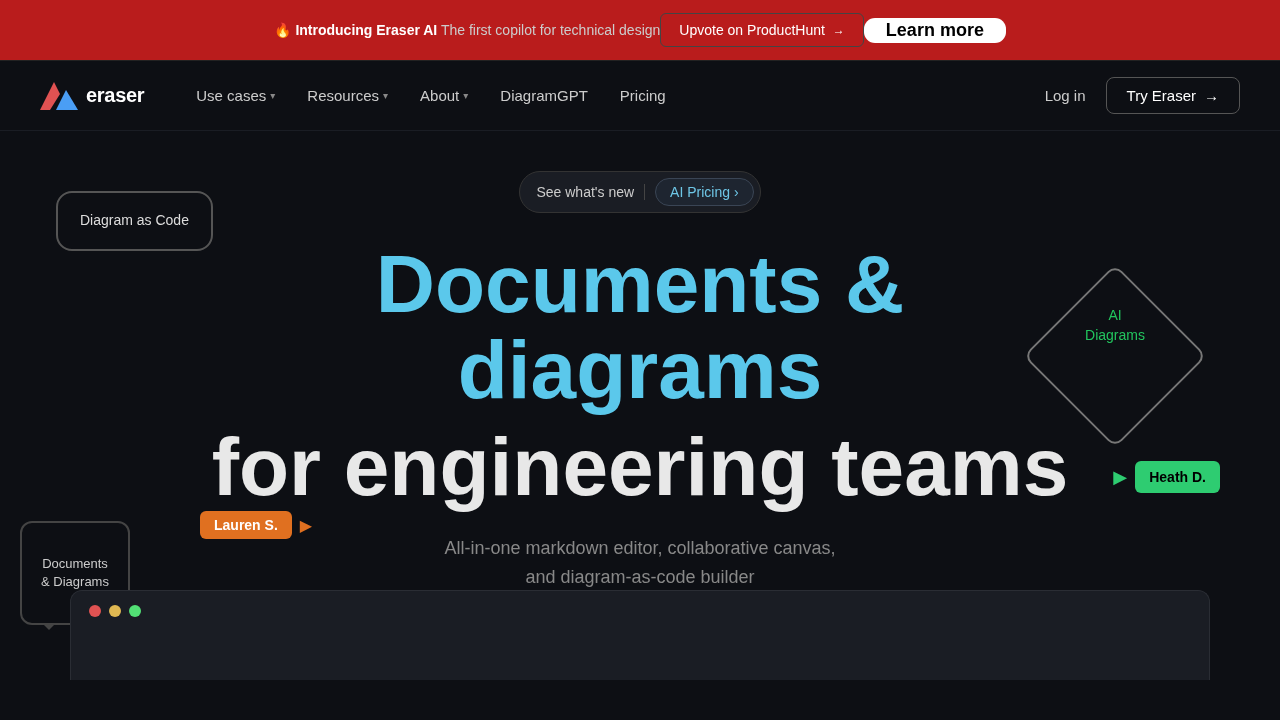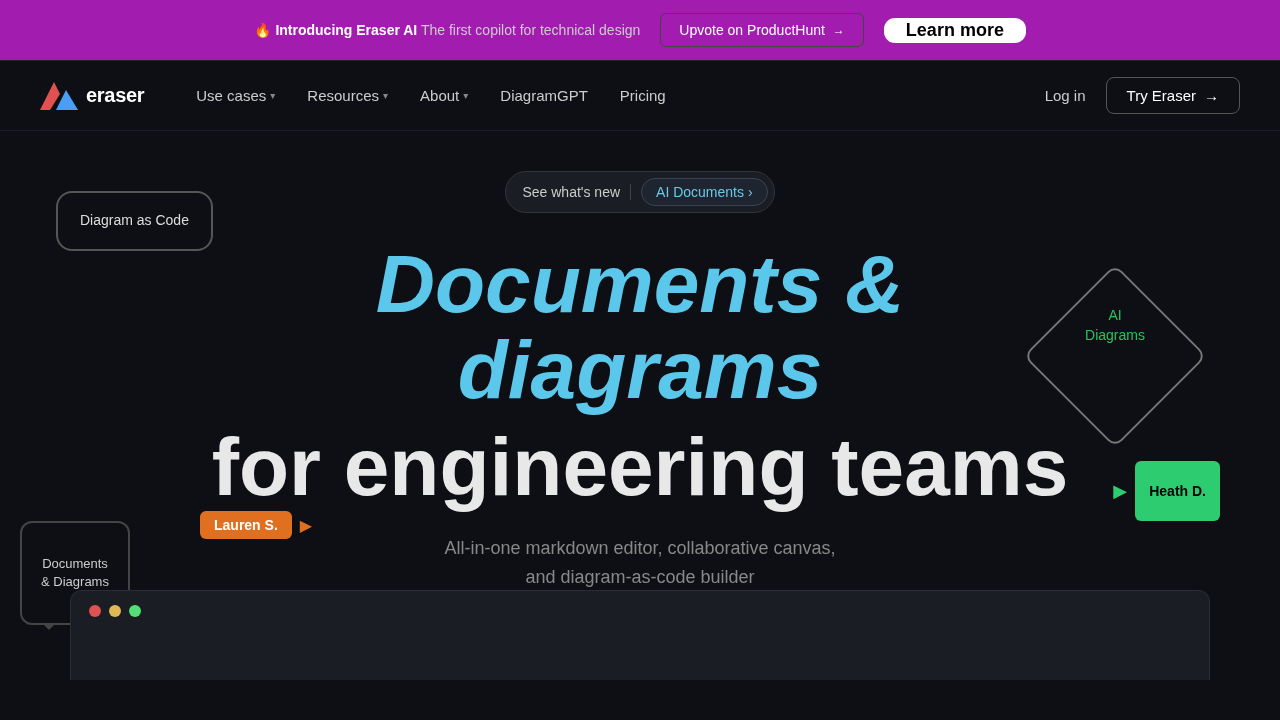--- a/index.html
+++ b/index.html
@@ -8,27 +8,26 @@
       color: #fff;
       font-family: -apple-system, BlinkMacSystemFont, 'Segoe UI', sans-serif;
       width: 1280px;
       height: 720px;
       overflow: hidden;
       position: relative;
     }
 
     
     .announcement-bar {
-      background-color: #a21caf;
+      background-color: #b91c1c;
       border-bottom: 1px solid #222;
       height: 61px;
       display: flex;
       align-items: center;
       justify-content: center;
-      gap: 20px;
       padding: 0 40px;
     }
     .announcement-text {
       font-size: 14px;
       color: #ccc;
     }
     .announcement-text strong {
       color: #fff;
       font-weight: 700;
     }
@@ -176,21 +175,20 @@
     .hero-title {
       text-align: center;
       font-size: 82px;
       font-weight: 800;
       line-height: 1.05;
       max-width: 900px;
     }
     .hero-title-line1 {
       color: #5bc8eb;
       display: block;
-      font-style: italic;
     }
     .hero-title-line2 {
       color: #e8e8e8;
       display: block;
       margin-top: 11px;
     }
 
     
     .hero-subtitle {
       margin-top: 24px;
@@ -263,21 +261,21 @@
       gap: 8px;
     }
     .cursor-icon {
       color: #2ecc71;
       font-size: 18px;
     }
     .heath-badge {
       background: #2ecc71;
       color: #000;
       border-radius: 6px;
-      padding: 22px 14px;
+      padding: 8px 14px;
       font-size: 14px;
       font-weight: 600;
     }
 
     .float-lauren {
       position: absolute;
       left: 200px;
       top: 380px;
       display: flex;
       align-items: center;
@@ -404,21 +402,21 @@
 
   <div class="float-diagram-code">
     <span>Diagram as
 Code</span>
   </div>
 
   <div class="new-badge">
     <span class="new-badge-text">See what's new</span>
     <div class="new-badge-divider"></div>
     <div class="new-badge-link">
-      <span>AI Documents ›</span>
+      <span>AI Pricing ›</span>
     </div>
   </div>
 
   <h1 class="hero-title">
     <span class="hero-title-line1">Documents &amp; diagrams</span>
     <span class="hero-title-line2">for engineering teams</span>
   </h1>
 
   <p class="hero-subtitle">
     <span>All-in-one markdown editor, collaborative canvas,</span><br>

